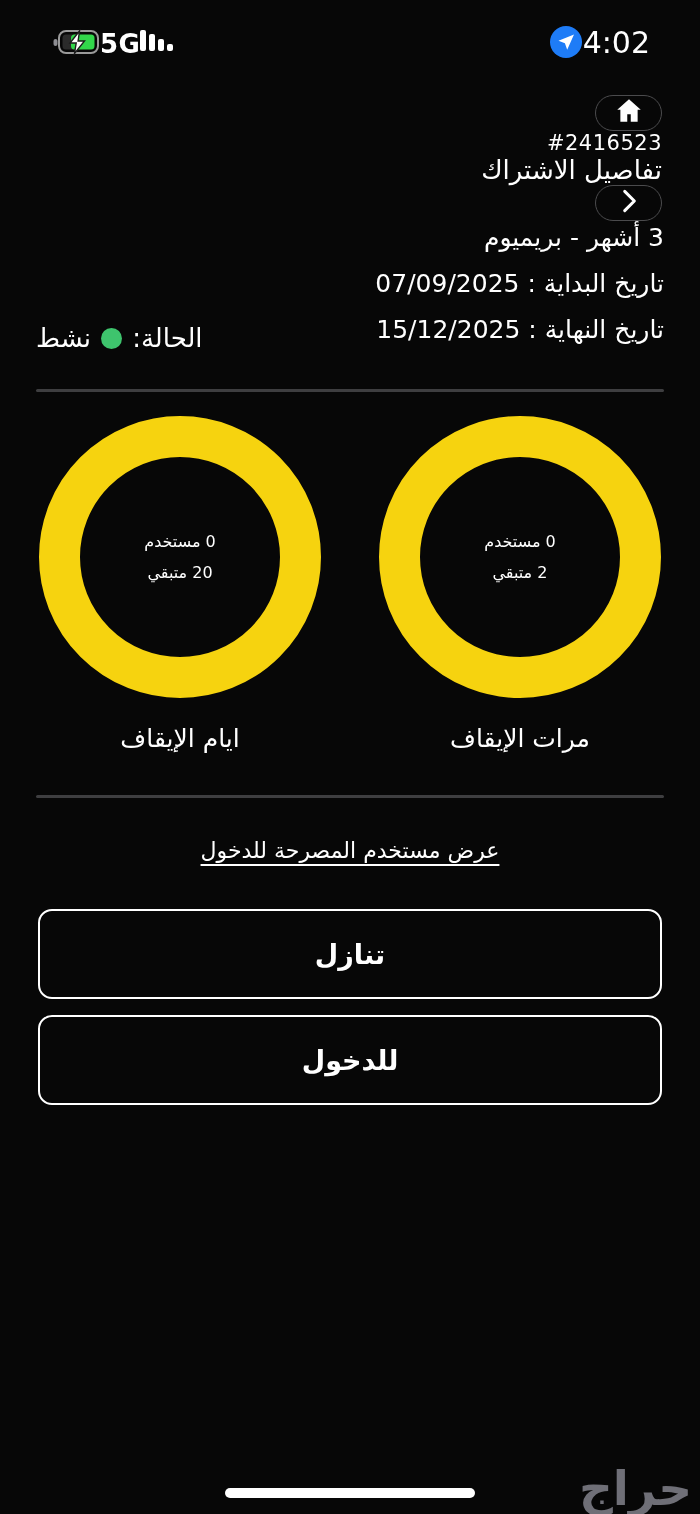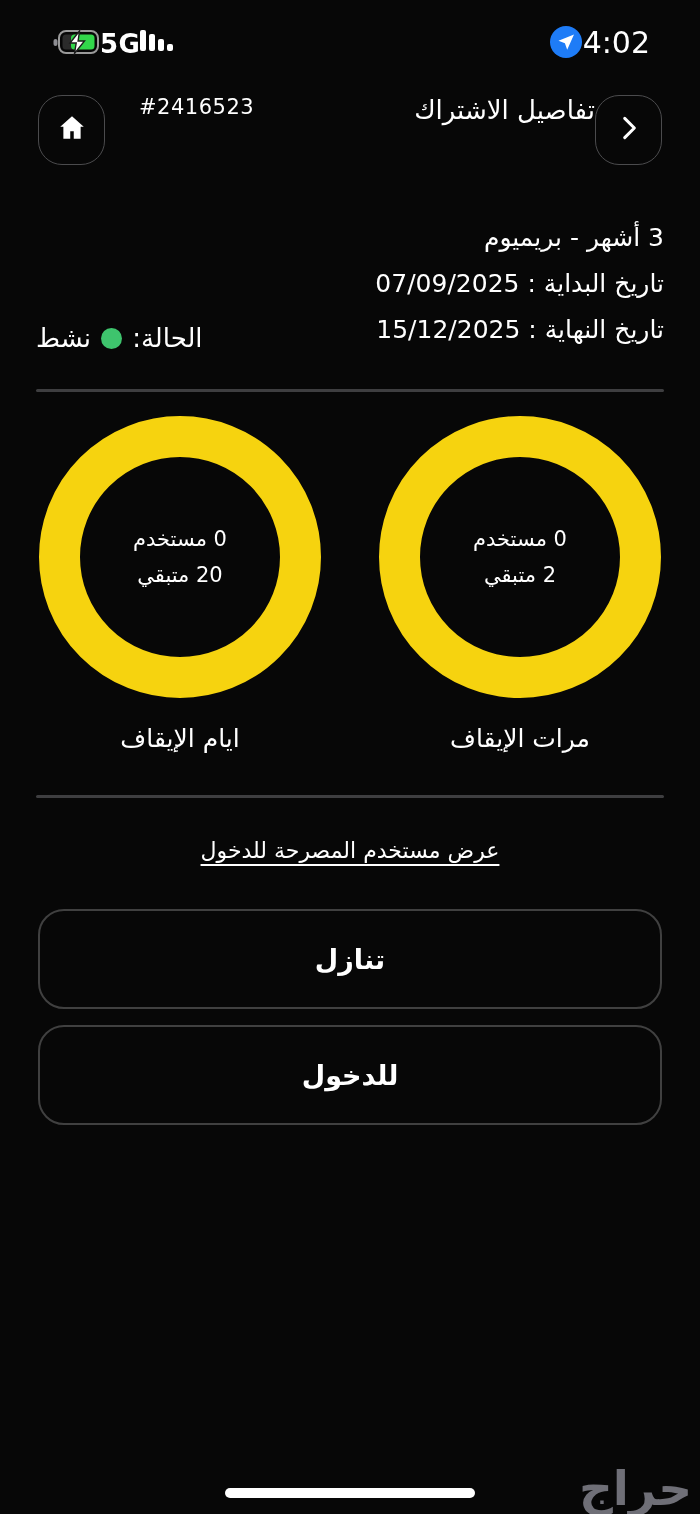--- a/index.html
+++ b/index.html
@@ -28,23 +28,24 @@
   .sig-bars i { display:block; width:6px; background:#fff; border-radius:2px; }
   .sig-bars i:nth-child(1){height:21px;}
   .sig-bars i:nth-child(2){height:17px;}
   .sig-bars i:nth-child(3){height:12px;}
   .sig-bars i:nth-child(4){height:7px;}
   .sb-time { font-size:30px; font-weight:400; }
 
   
   .header {
     direction:ltr;
-    display:flex; align-items:flex-start;
+    display:flex; align-items:flex-end;
     margin:25px 38px 0 38px;
     height:70px;
+    flex-direction:column;
   }
   .icon-btn {
     width:67px; height:70px;
     border:1.5px solid #4b4b4d;
     border-radius:24px;
     background:transparent;
     display:flex; align-items:center; justify-content:center;
     cursor:pointer;
   }
   .sub-id { font-size:21px; margin-left:34px; letter-spacing:.5px; direction:ltr; }
@@ -71,42 +72,42 @@
   }
   .donut-wrap { width:308px; display:flex; flex-direction:column; align-items:center; }
   .donut {
     width:282px; height:282px;
     border:41px solid #F6D30F;
     border-radius:50%;
     display:flex; flex-direction:column; align-items:center; justify-content:center;
     gap:12px;
     background:#070707;
   }
-  .donut-text { font-size:21px; font-weight:500; color:#fff; }
+  .donut-text { font-size:16px; font-weight:500; color:#fff; }
   .donut-label { margin-top:26px; font-size:25px; font-weight:500; }
 
   
   .link-row { text-align:center; margin-top:40px; }
   .clubs-link {
     font-size:22px; font-weight:500;
     color:#fff;
     text-decoration:underline;
     text-underline-offset:6px;
     cursor:pointer;
   }
 
   
   .action-btn {
     display:flex; align-items:center; justify-content:center;
     margin:0 38px;
-    height:100px;
+    height:90px;
     width:624px;
     background:transparent;
-    border:2px solid #404040;
-    border-radius:26px;
+    border:2px solid #ffffff;
+    border-radius:14px;
     color:#fff;
     font-size:27px; font-weight:600;
     font-family:inherit;
     cursor:pointer;
   }
   .btn-waive { margin-top:46px; }
   .btn-pause { margin-top:16px; }
 
   
   .watermark {

